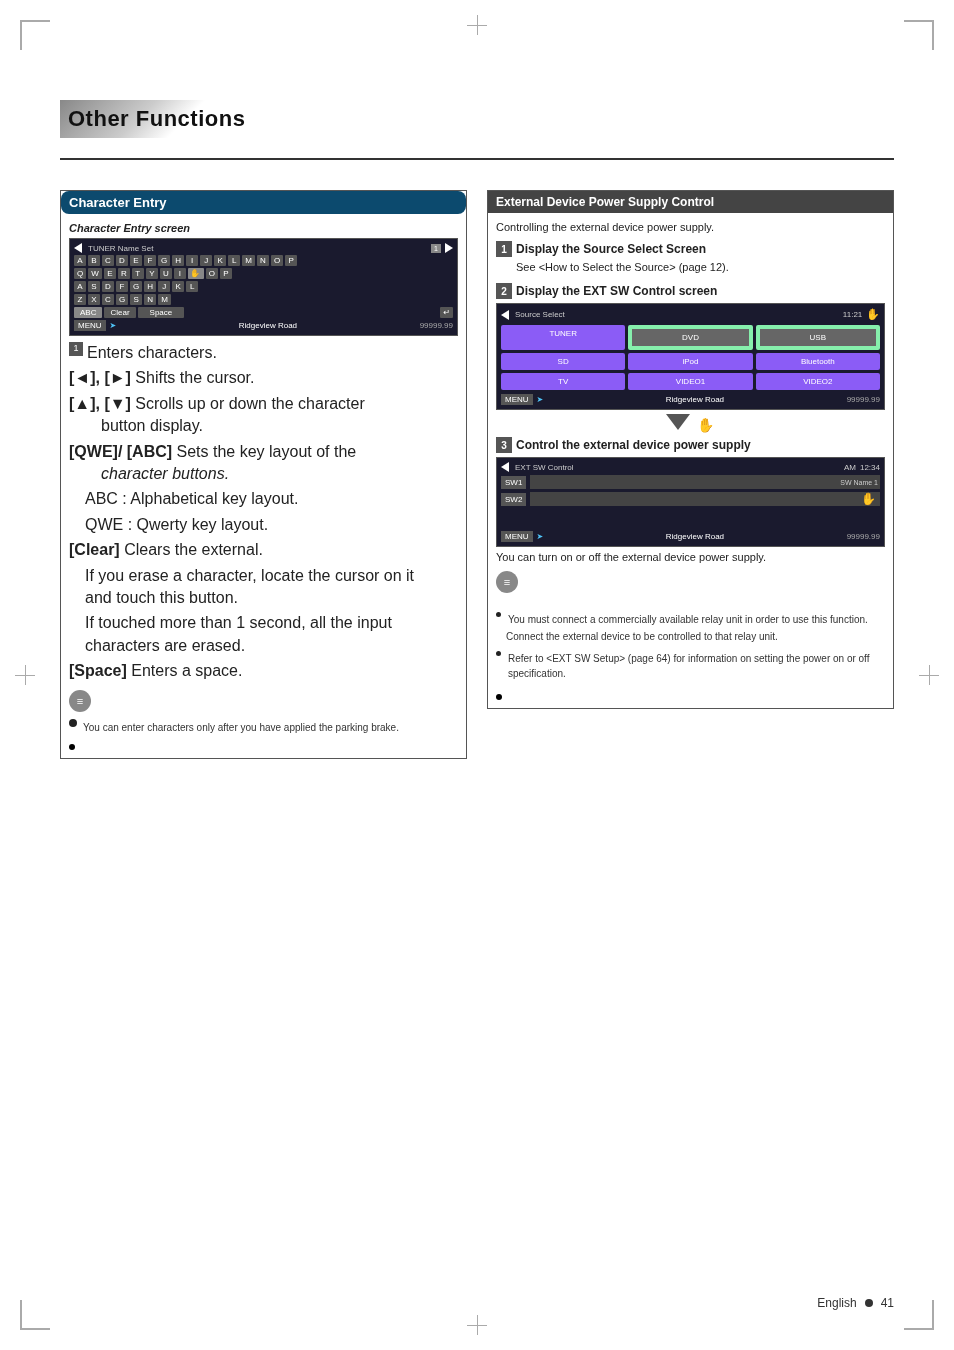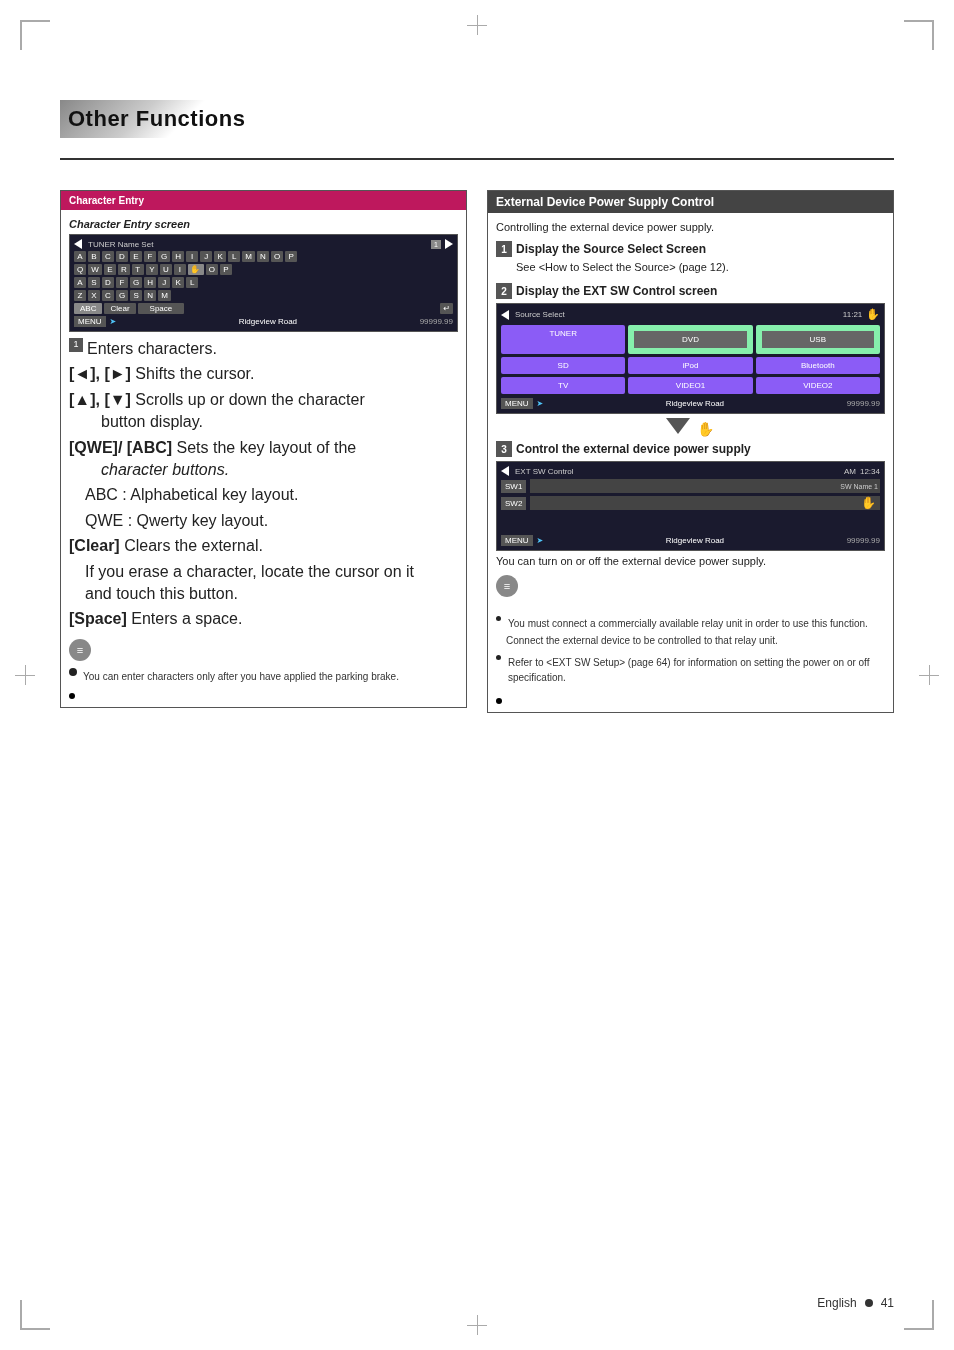--- a/index.html
+++ b/index.html
@@ -94,25 +94,26 @@
       flex-direction: column;
     }
 
     
     .section-box {
       border: 1px solid #555;
       padding: 0;
       margin-bottom: 10px;
     }
     .section-header {
-      background: #be185d;
+      background: #0c4a6e;
       color: #fff;
       font-weight: bold;
-      font-size: 10px;
+      font-size: 13px;
       padding: 4px 8px;
+      border-radius: 8px;
     }
     .section-content {
       padding: 8px;
     }
 
     
     .screen-mockup {
       border: 1px solid #555;
       background: #1a1a2e;
       color: #fff;
@@ -239,21 +240,21 @@
     .source-btn {
       background: #8b5cf6;
       color: #fff;
       padding: 4px 2px;
       text-align: center;
       font-size: 8px;
       border-radius: 2px;
     }
     .source-btn.highlighted {
       background: #666;
-      border: 6px solid #86efac;
+      border: 4px solid #86efac;
     }
     .down-arrow-box {
       text-align: center;
       margin: 4px 0;
     }
     .down-arrow {
       width: 0;
       height: 0;
       border-left: 12px solid transparent;
       border-right: 12px solid transparent;
@@ -491,20 +492,23 @@
           </div>
           <div class="desc-item" style="padding-left:16px;">
             <div class="desc-text">QWE : Qwerty key layout.</div>
           </div>
           <div class="desc-item">
             <div class="desc-text"><span class="desc-key">[Clear]</span>&nbsp;<span>Clears the external.</span></div>
           </div>
           <div class="desc-item" style="padding-left:16px;">
             <div class="desc-text">If you erase a character, locate the cursor on it<br>and touch this button.</div>
           </div>
+          <div class="desc-item" style="padding-left:16px;">
+            <div class="desc-text">If touched more than 1 second, all the input<br>characters are erased.</div>
+          </div>
           <div class="desc-item">
             <div class="desc-text"><span class="desc-key">[Space]</span>&nbsp;<span>Enters a space.</span></div>
           </div>
         </div>
 
         <div class="note-row" style="margin-top:8px;">
           <span style="display:inline-block;background:#888;border-radius:50%;width:22px;height:22px;text-align:center;line-height:22px;color:#fff;font-size:11px;font-weight:bold;flex-shrink:0;margin-right:6px;">≡</span>
         </div>
         <div style="display:flex;align-items:flex-start;margin-top:4px;">
           <span style="display:inline-block;width:8px;height:8px;background:#222;border-radius:50%;margin-right:4px;margin-top:3px;flex-shrink:0;"></span>

